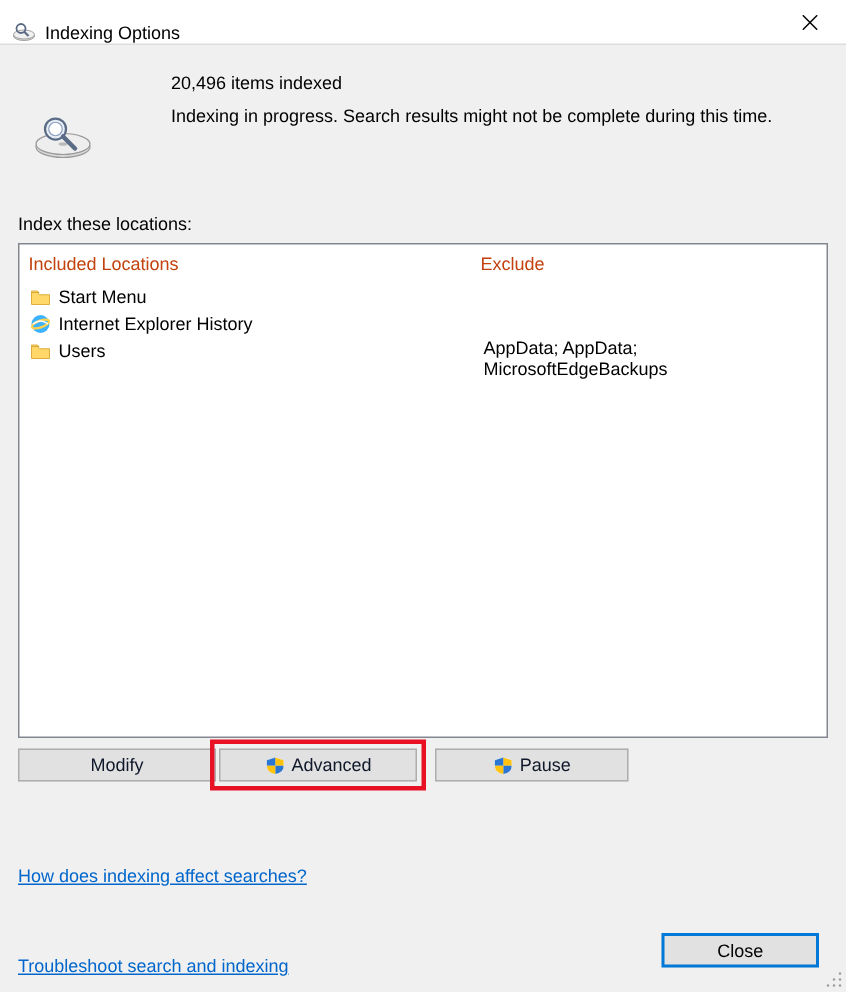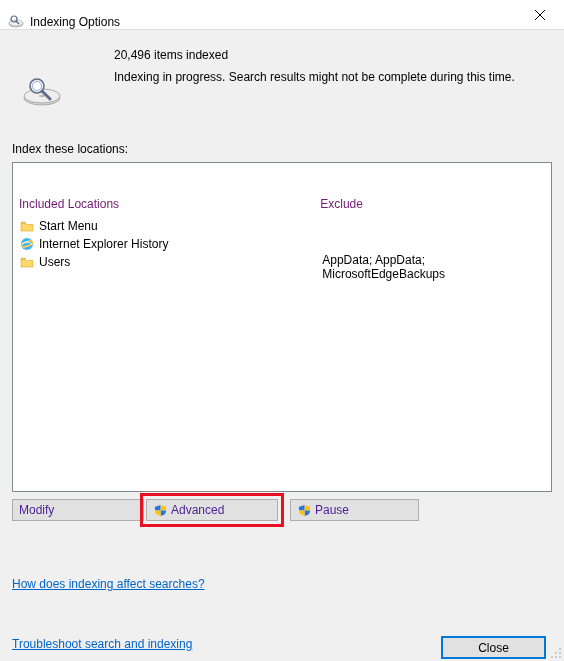--- a/index.html
+++ b/index.html
@@ -87,23 +87,22 @@
     .col {
       padding: 4px 6px;
     }
     .col-left {
       width: 56%;
     }
     .col-right {
       width: 44%;
     }
     .col-header {
-      color: #701a75;
+      color: #c2410c;
       padding: 2px 0 6px 0;
-      margin-top: 28px;
     }
     .row {
       display: flex;
       align-items: center;
       height: 18px;
       color: #000;
     }
     .row-icon {
       width: 16px;
       height: 16px;
@@ -121,22 +120,22 @@
       display: flex;
       gap: 2px;
       padding: 7px 0 4px 0;
     }
     .btn {
       height: 22px;
       background: #e1e1e1;
       border: 1px solid #adadad;
       display: flex;
       align-items: center;
-      justify-content: flex-start;
-      color: #4c1d95;
+      justify-content: center;
+      color: #0f172a;
       position: relative;
     }
     .btn-modify { width: 132px; }
     .btn-advanced { width: 132px; }
     .btn-pause { width: 129px; margin-left: 10px; }
     .highlight-box {
       position: absolute;
       border: 3px solid #e81123;
       pointer-events: none;
       z-index: 10;
@@ -157,21 +156,21 @@
     }
     .links-area {
       padding: 6px 0;
     }
     .links-area div {
       margin-bottom: 8px;
       margin-top: 46px;
     }
     .bottom-row {
       position: absolute;
-      bottom: 2px;
+      bottom: 16px;
       right: 18px;
     }
     .btn-close {
       width: 105px;
       height: 23px;
       background: #e1e1e1;
       border: 2px solid #0078d7;
       display: flex;
       align-items: center;
       justify-content: center;

